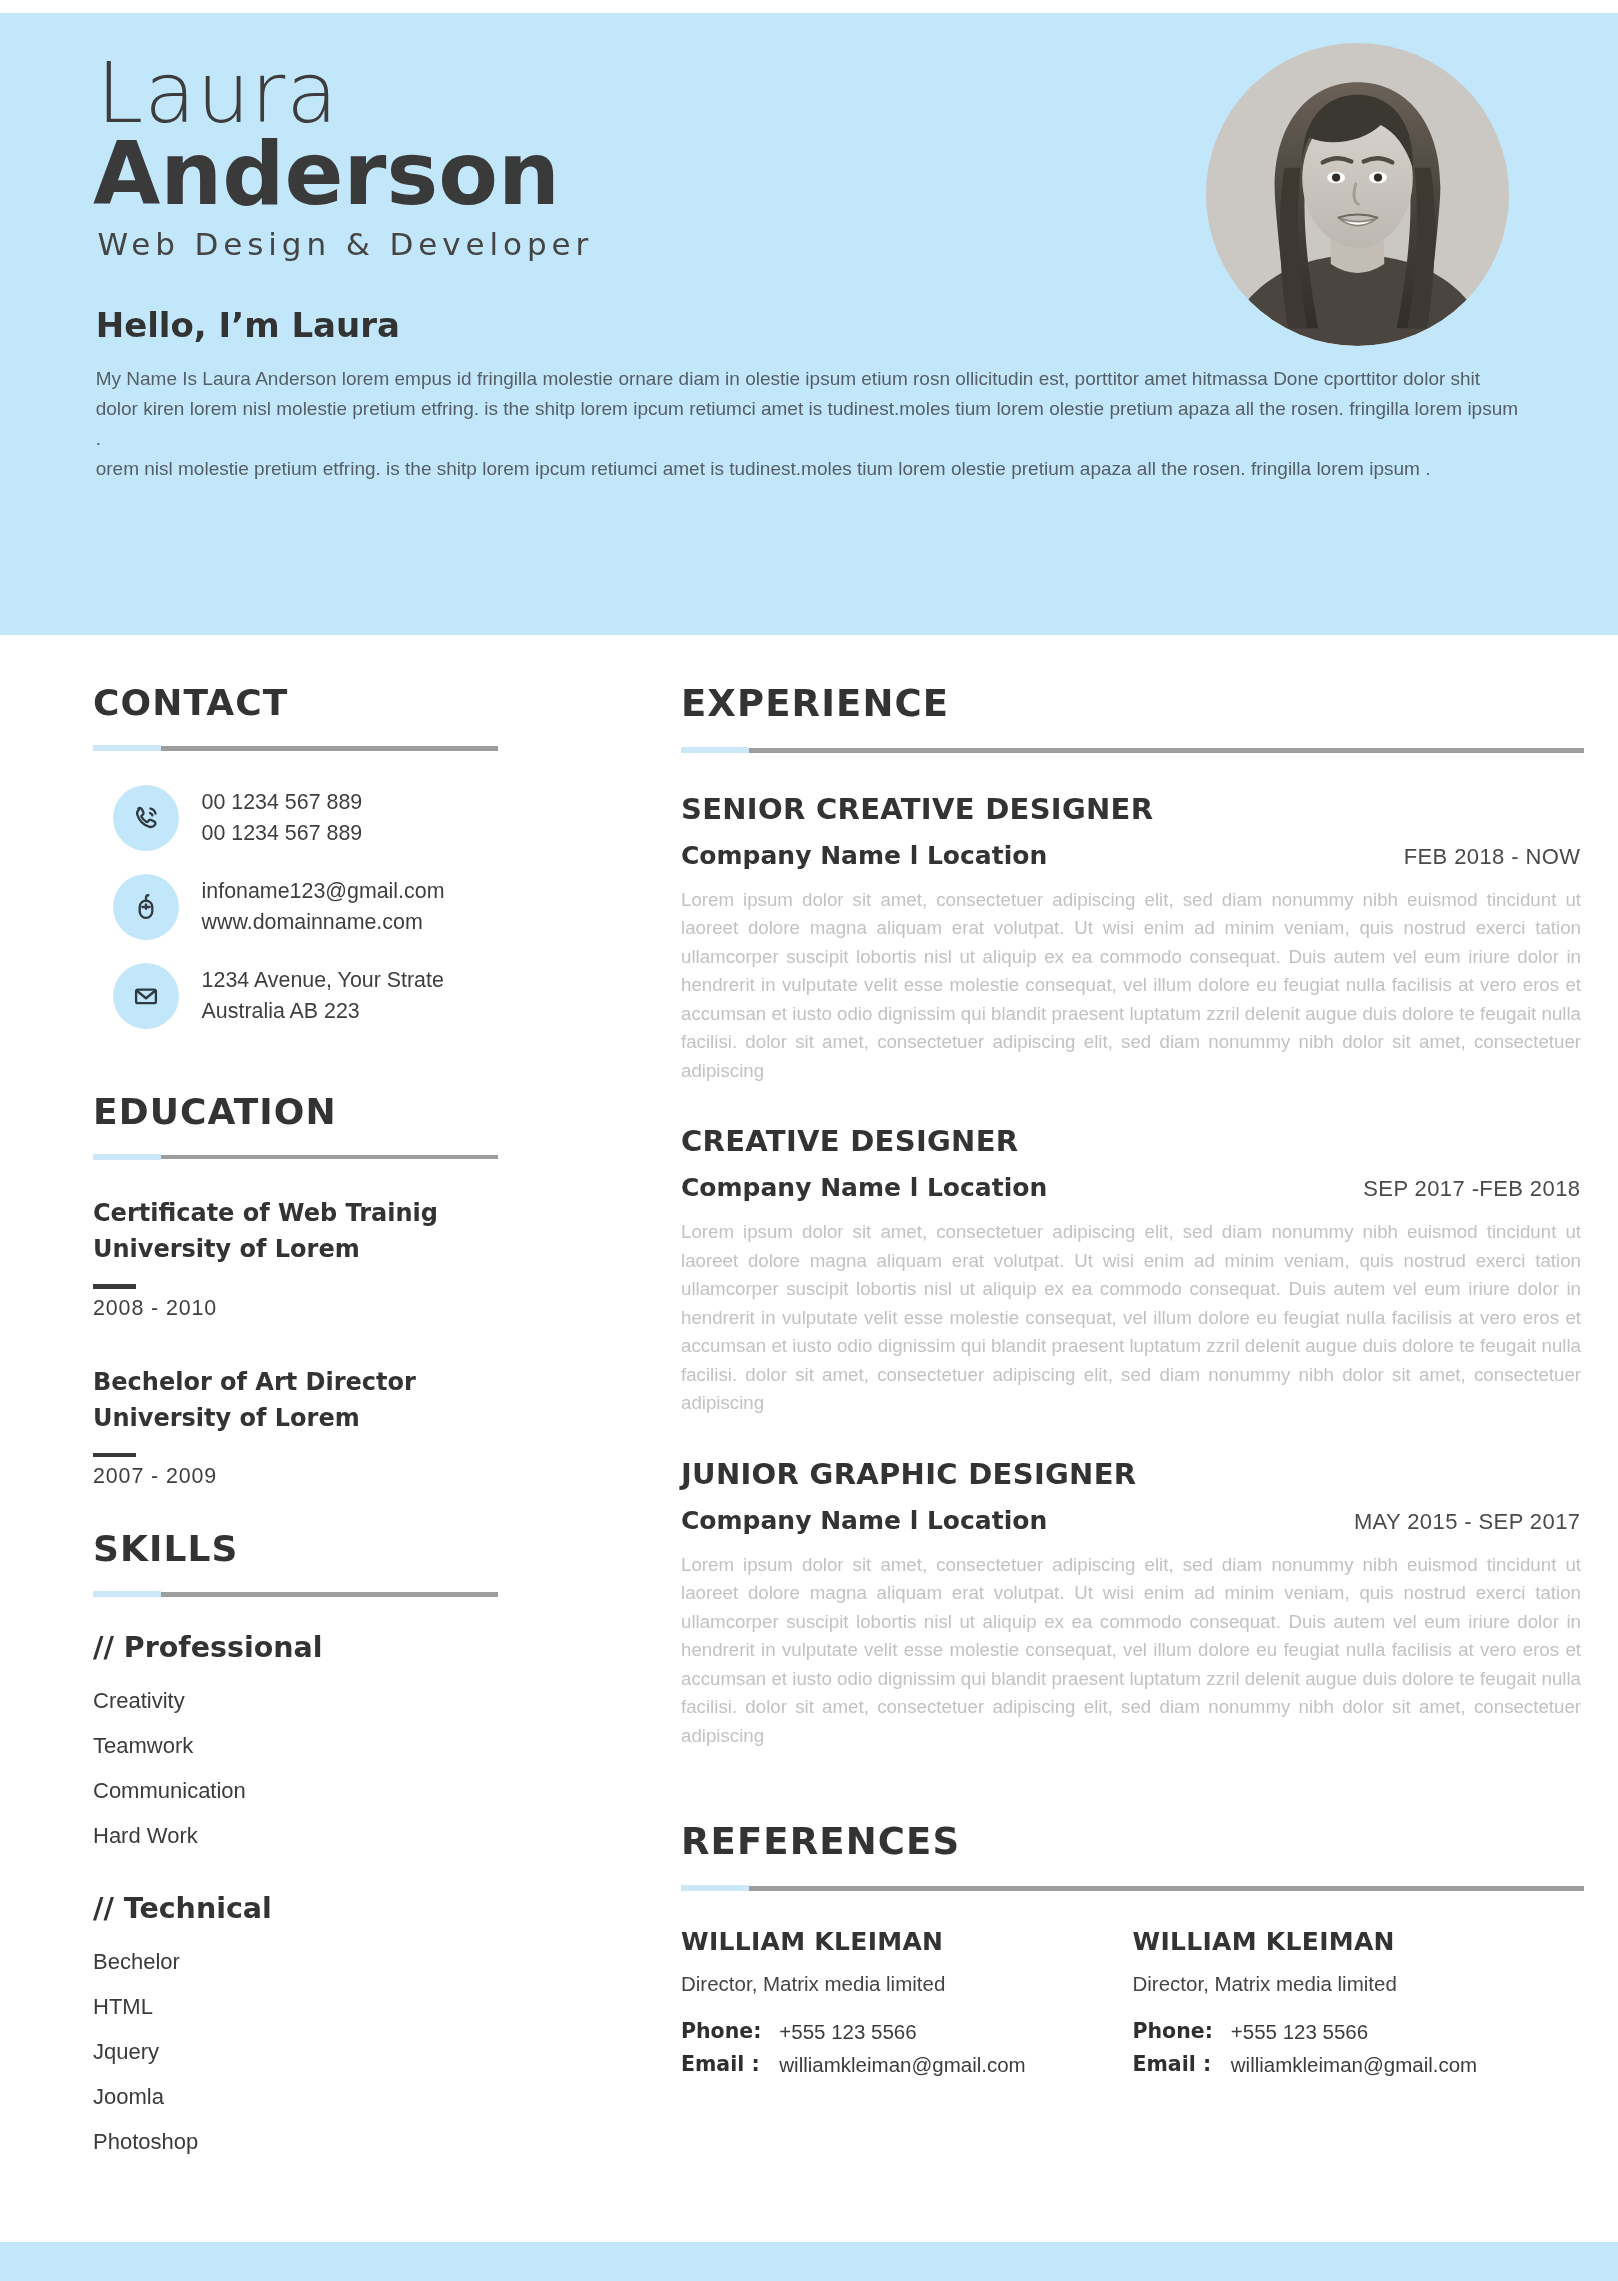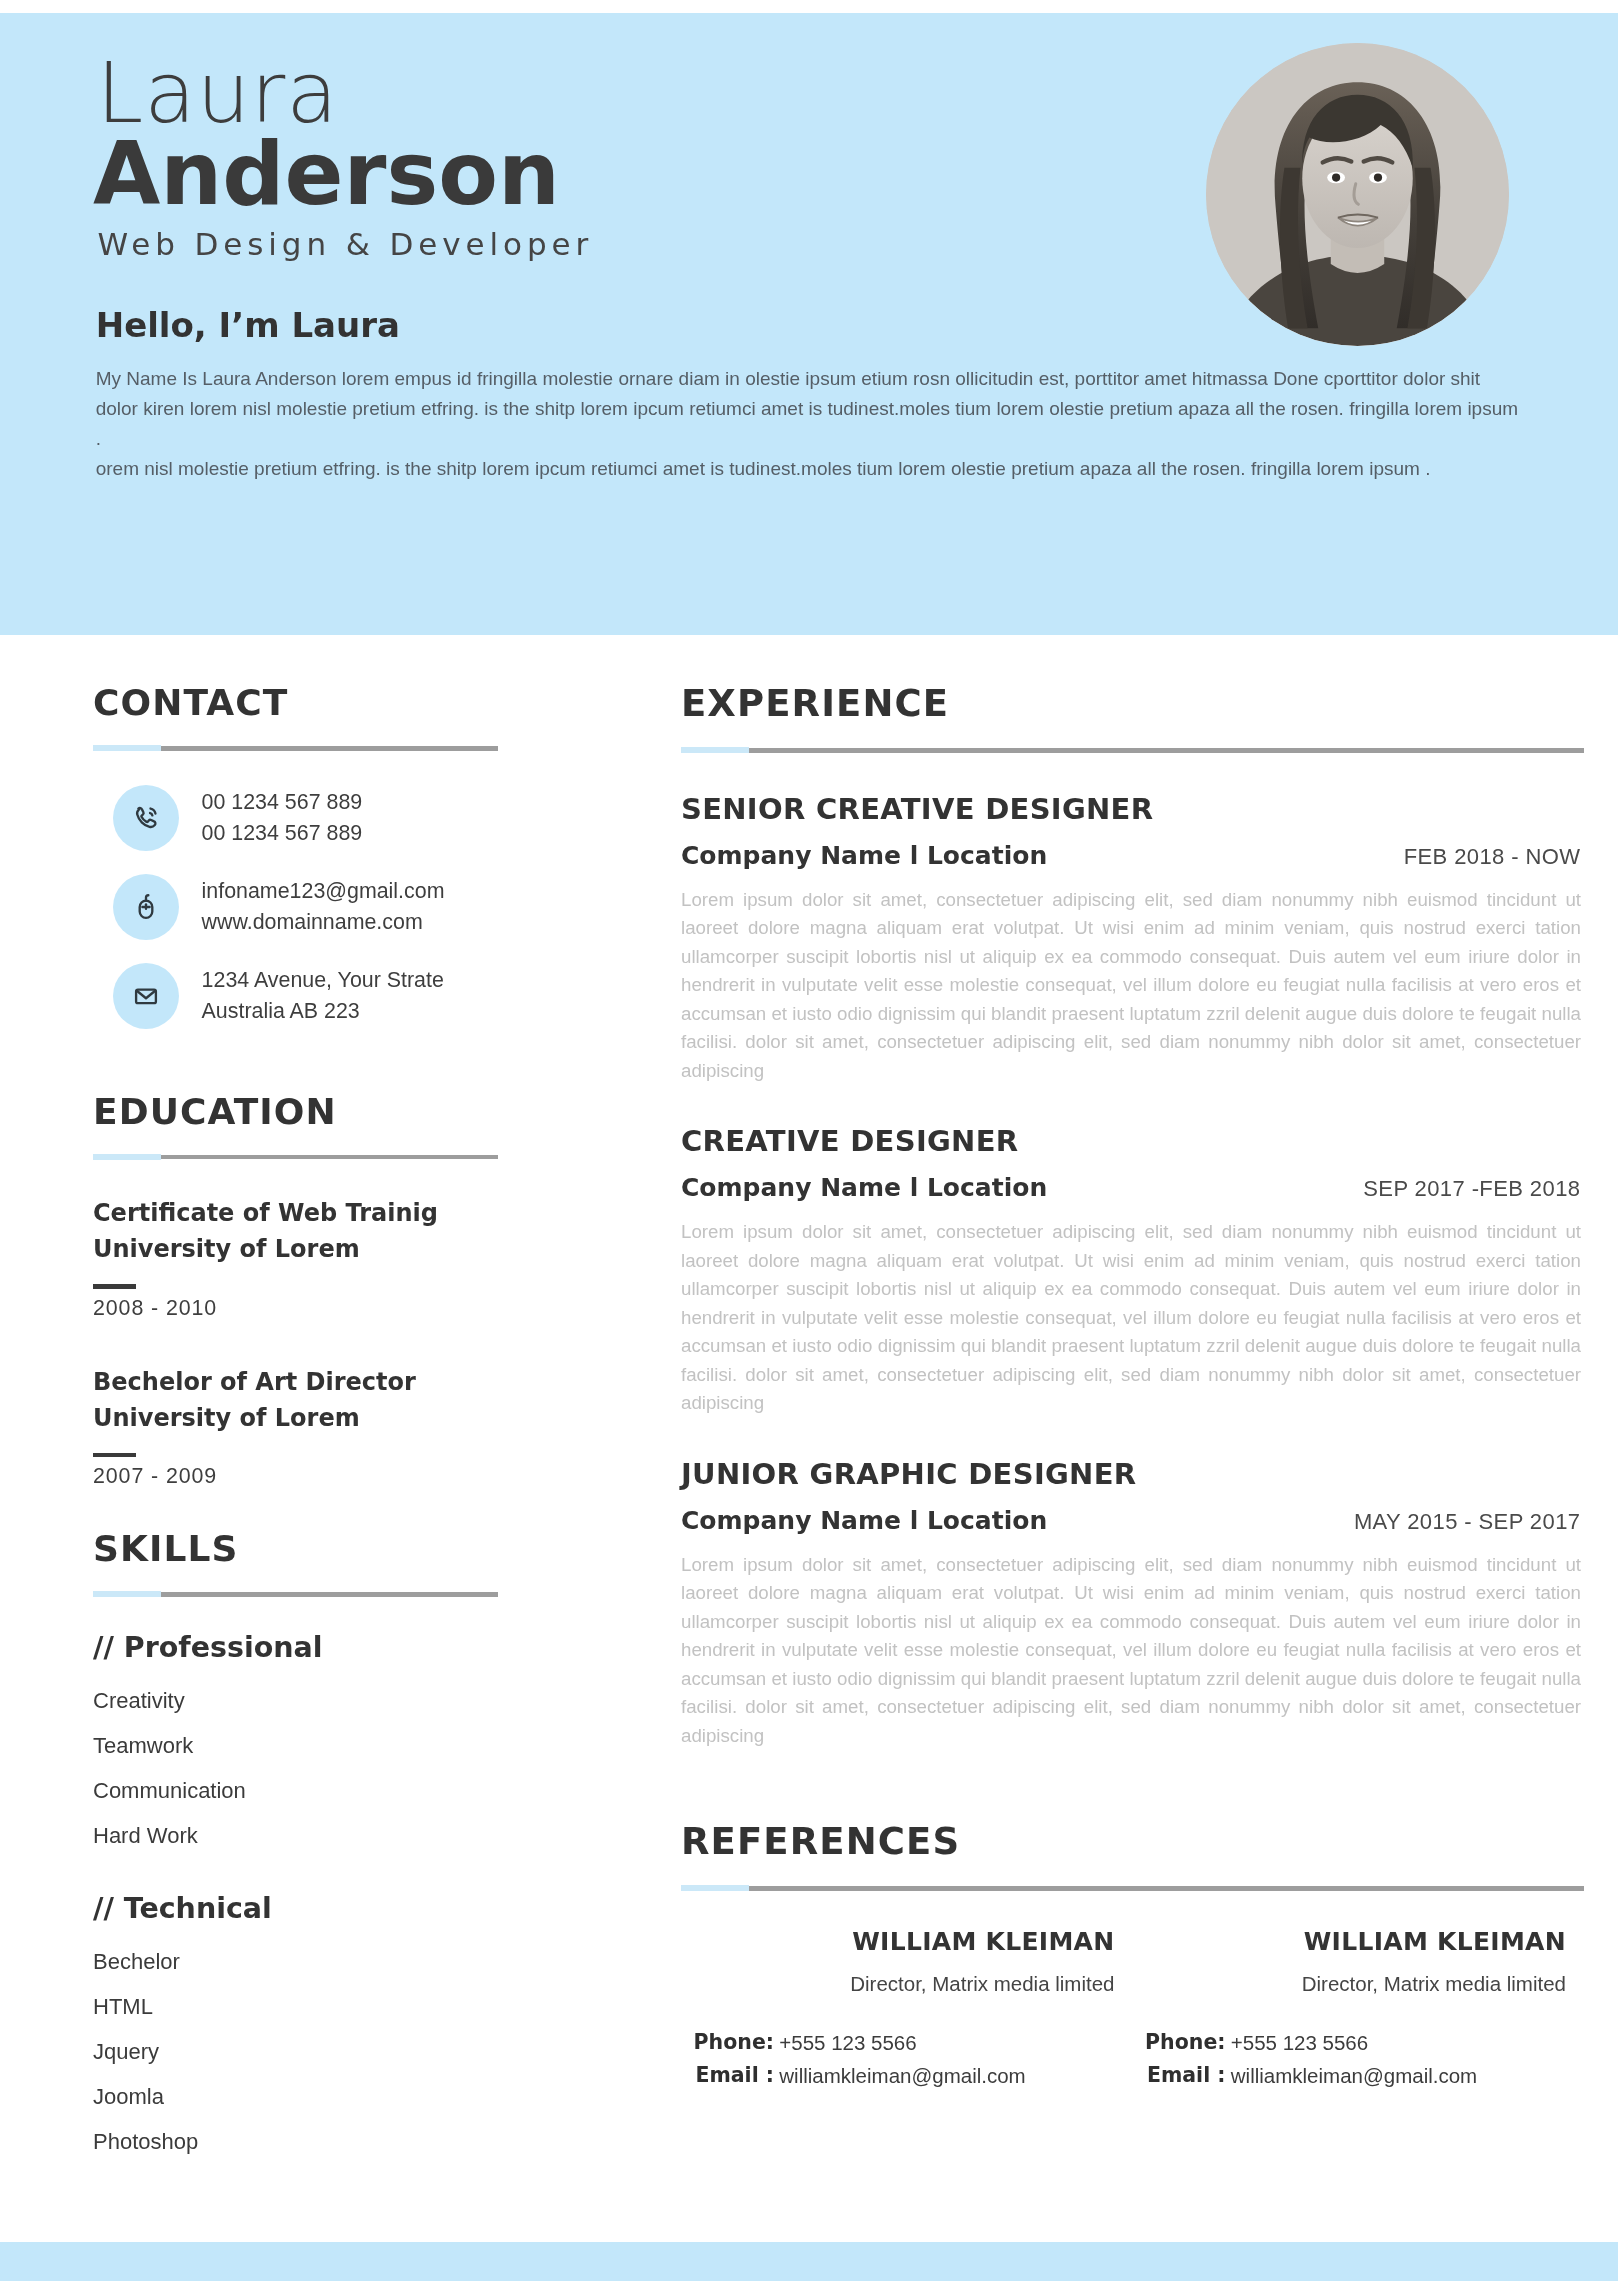--- a/index.html
+++ b/index.html
@@ -248,35 +248,35 @@
     color: #c2c2c2;
     text-align: justify;
   }
 
   
   .refs-head { margin-top: 70px; }
   .refs-grid {
     display: flex;
     margin-top: 36px;
   }
-  .ref-card { width: 50%; padding-right: 18px; text-align: right; }
+  .ref-card { width: 50%; padding-right: 18px; }
   .ref-name {
     font-family: "DejaVu Sans", sans-serif;
     font-size: 25px;
     font-weight: 700;
     color: #333333;
     letter-spacing: 0.3px;
   }
   .ref-role {
     margin-top: 16px;
     font-family: "Liberation Sans", sans-serif;
     font-size: 20.5px;
     color: #444444;
   }
-  .ref-contact { margin-top: 30px; }
+  .ref-contact { margin-top: 19px; }
   .ref-line {
     display: flex;
     font-family: "Liberation Sans", sans-serif;
     font-size: 20.5px;
     color: #3c3c3c;
     line-height: 33px;
   }
   .ref-label {
     font-family: "DejaVu Sans", sans-serif;
     font-weight: 700;

